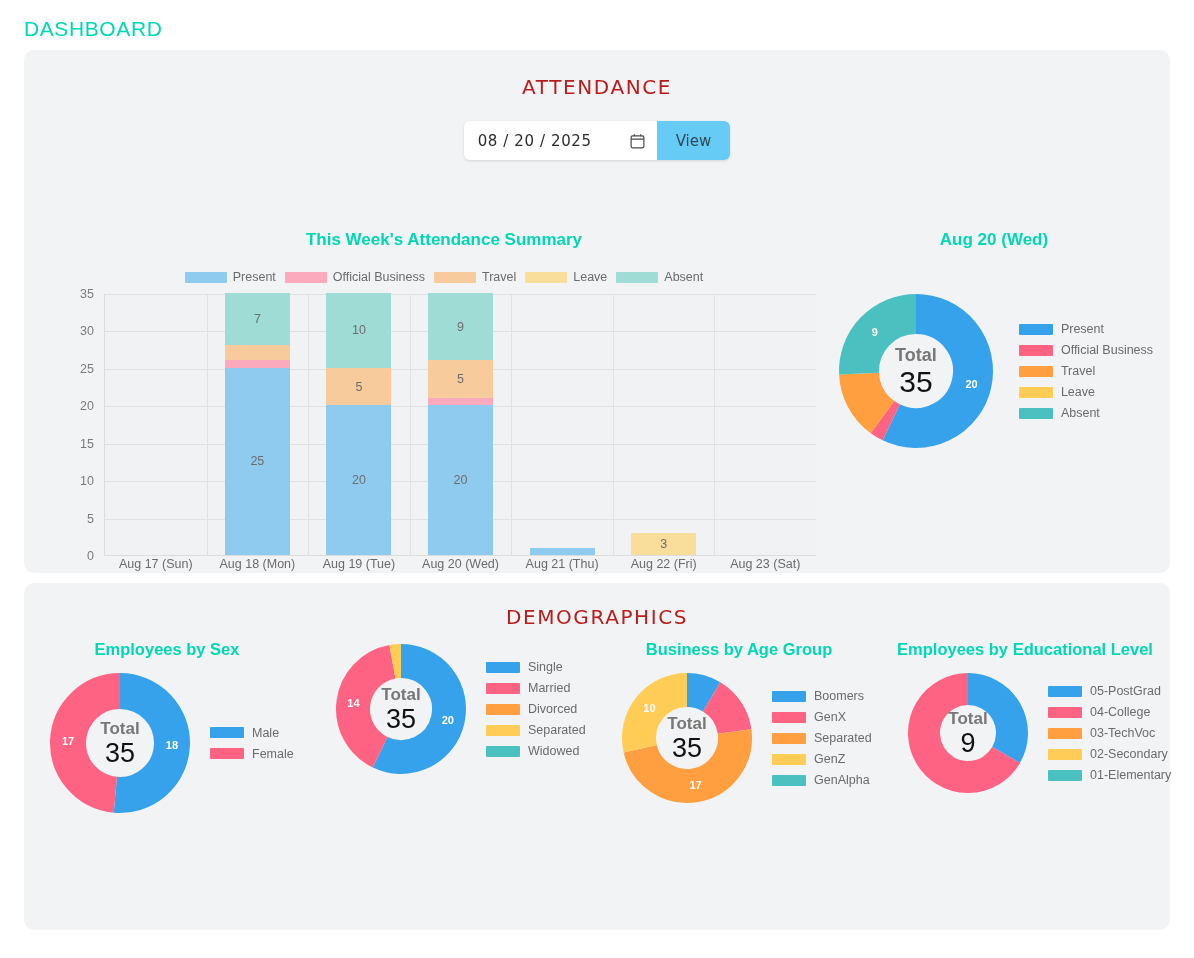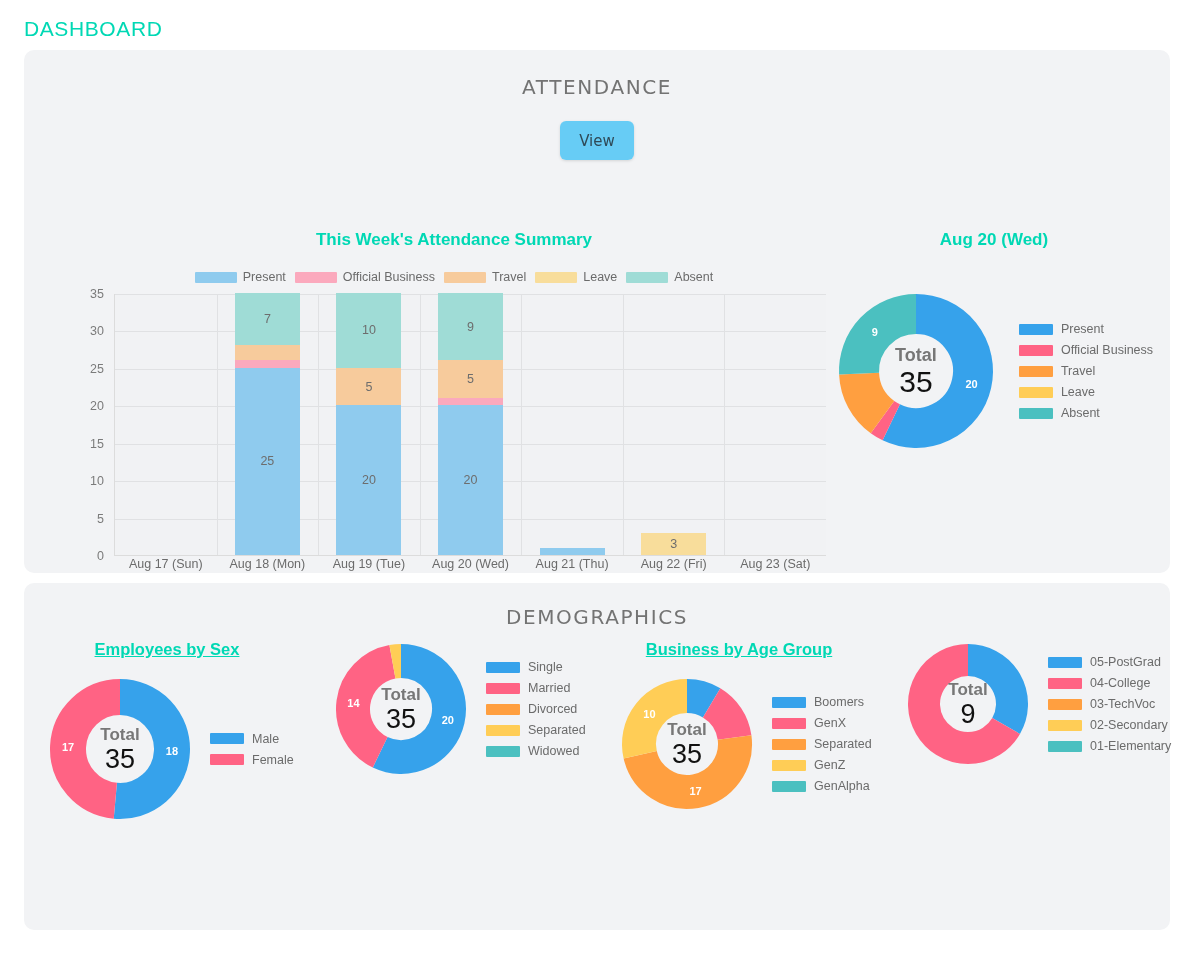--- a/index.html
+++ b/index.html
@@ -25,21 +25,21 @@
     left: 24px;
     width: 1146px;
     background: #f2f3f5;
     border-radius: 10px;
   }
   #attendance-card { top: 50px; height: 523px; }
   #demographics-card { top: 583px; height: 347px; }
 
   .section-heading {
     text-align: center;
-    color: #737373;
+    color: #b91c1c;
     font-size: 20px;
     font-weight: 400;
     letter-spacing: 1.6px;
     font-family: "DejaVu Sans", sans-serif;
   }
   #attendance-card .section-heading { padding-top: 25px; }
   #demographics-card .section-heading { padding-top: 22px; }
 
   
   .date-row {
@@ -70,21 +70,21 @@
     font-family: "DejaVu Sans", sans-serif;
   }
 
   
   .chart-title {
     color: #00d8b4; font-weight: bold; text-align: center;
     font-size: 17px;
   }
 
   
-  .bar-wrap { position: absolute; left: 50px; top: 180px; width: 760px; }
+  .bar-wrap { position: absolute; left: 40px; top: 180px; width: 760px; }
   .bar-legend {
     display: flex; justify-content: center; align-items: center;
     gap: 9px; margin-top: 20px; flex-wrap: nowrap;
   }
   .bar-legend .li { display: flex; align-items: center; gap: 6px; }
   .bar-legend .swatch { width: 42px; height: 11px; border-radius: 1px; }
   .bar-legend .lbl { font-size: 12.5px; color: #6b6b6b; }
 
   .plot-area {
     position: relative; margin-top: 10px;
@@ -136,33 +136,44 @@
   .donut-legend .swatch { width: 34px; height: 11px; border-radius: 1px; flex: 0 0 auto; }
   .donut-legend .lbl { font-size: 12.5px; color: #6b6b6b; white-space: nowrap; }
   .arc-label { font-size: 11px; font-weight: bold; fill: #ffffff; }
 
   
   .demo-grid {
     position: absolute; top: 640px; left: 24px; width: 1146px;
     display: flex;
   }
   .demo-cell { width: 286px; }
-  .demo-cell .chart-title { margin-bottom: 16px; font-size: 16.5px; text-decoration: underline; }
+  .demo-cell .chart-title { margin-bottom: 10px; font-size: 16.5px; }
   .demo-body { display: flex; align-items: center; justify-content: flex-start; padding-left: 22px; }
 </style>
 </head>
 <body>
 
 <div class="page-title">DASHBOARD</div>
 
 <div class="card" id="attendance-card">
   <div class="section-heading">ATTENDANCE</div>
 
   <div class="date-row">
     <div class="date-control">
+      <div class="date-field">
+        <span class="date-text" title="mm / dd / yyyy">08 / 20 / 2025</span>
+        <span>
+          <svg class="cal-ico" viewBox="0 0 16 17" fill="none" stroke="#4a4a4a" stroke-width="1.3">
+            <rect x="1.2" y="3" width="13.6" height="12.8" rx="1.6"></rect>
+            <line x1="1.2" y1="6.6" x2="14.8" y2="6.6"></line>
+            <line x1="4.6" y1="1.2" x2="4.6" y2="3.4"></line>
+            <line x1="11.4" y1="1.2" x2="11.4" y2="3.4"></line>
+          </svg>
+        </span>
+      </div>
       <button class="view-btn">View</button>
     </div>
   </div>
 
   <div class="bar-wrap">
     <div class="chart-title">This Week's Attendance Summary</div>
     <div class="bar-legend" id="bar-legend">
         <div class="li">
           <span class="swatch" style="background:#8fcbee"></span>
           <span class="lbl">Present</span>
@@ -430,20 +441,21 @@
             <span class="lbl">GenZ</span>
           </div>
           <div class="li">
             <span class="swatch" style="background:#4bc0c0"></span>
             <span class="lbl">GenAlpha</span>
           </div>
         </div>
     </div>
   </div>
   <div class="demo-cell">
+    <div class="chart-title">Employees by Educational Level</div>
     <div class="demo-body">
       <div class="donut" id="donut-edu">
           <svg width="128" height="128" viewBox="0 0 128 128">
             <path d="M 64 20 A 44 44 0 0 1 102.1051177665153 86" fill="none" stroke="#36a2eb" stroke-width="32"></path>
             <path d="M 102.1051177665153 86 A 44 44 0 1 1 63.99999999999999 20" fill="none" stroke="#ff6384" stroke-width="32"></path>
           </svg>
           <div class="hole-text">
             <div class="hole-total" style="font-size: 17px;">Total</div>
             <div class="hole-num" style="font-size: 27px;">9</div>
           </div>

